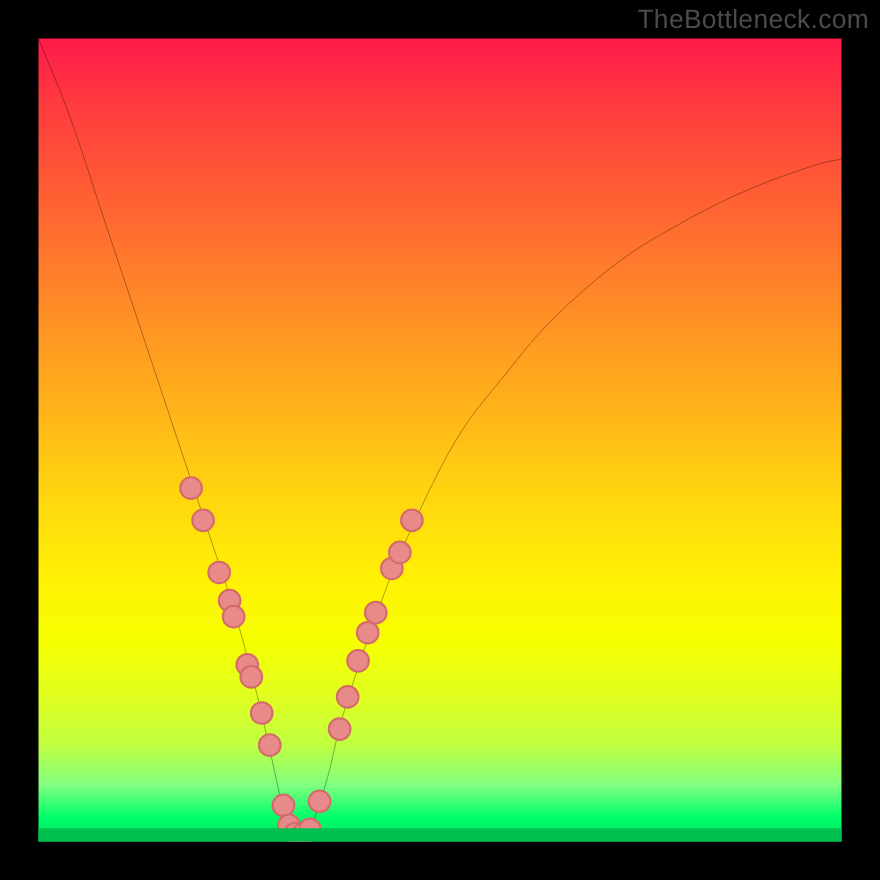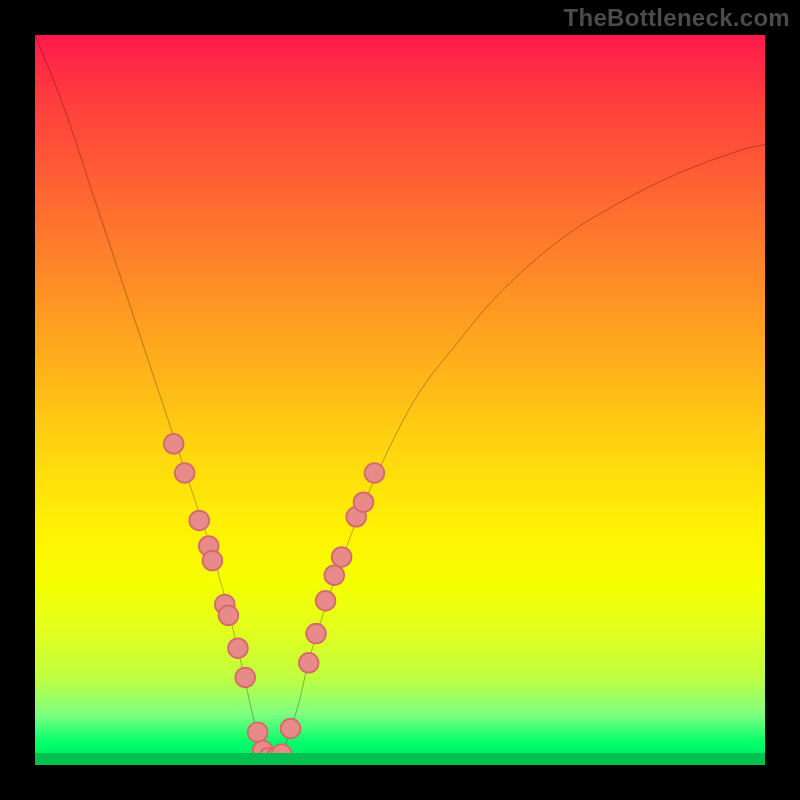--- a/index.html
+++ b/index.html
@@ -16,21 +16,21 @@
     width: 800px;
     height: 800px;
     background: #000;
   }
   .watermark {
     position: absolute;
     top: 4px;
     right: 10px;
     color: #4b4b4b;
     font-size: 24px;
-    font-weight: 700;
+    font-weight: 400;
     letter-spacing: 0.3px;
     z-index: 10;
   }
   .plot-area {
     position: absolute;
     left: 35px;
     top: 35px;
     width: 730px;
     height: 730px;
     background: linear-gradient(to bottom,

